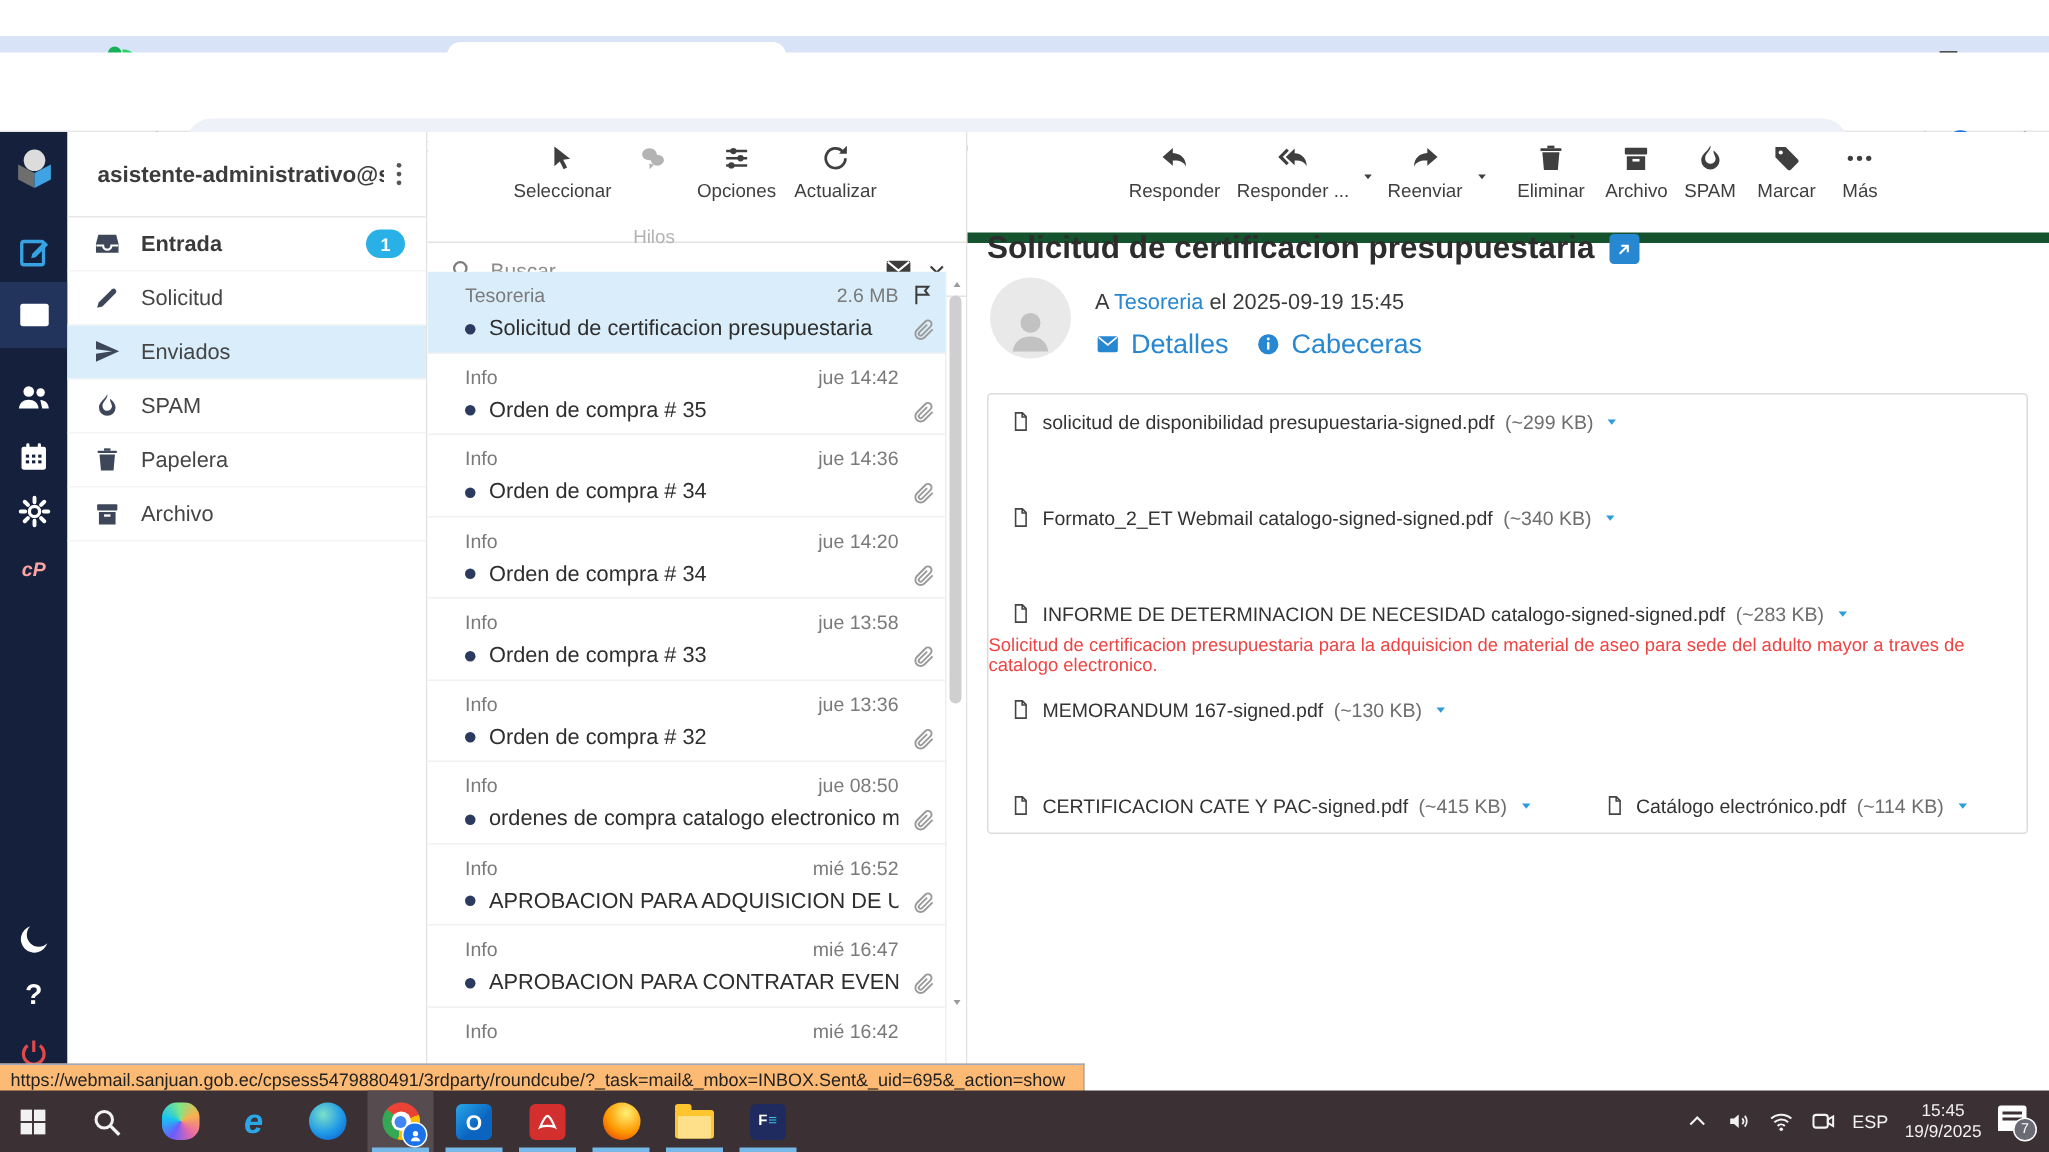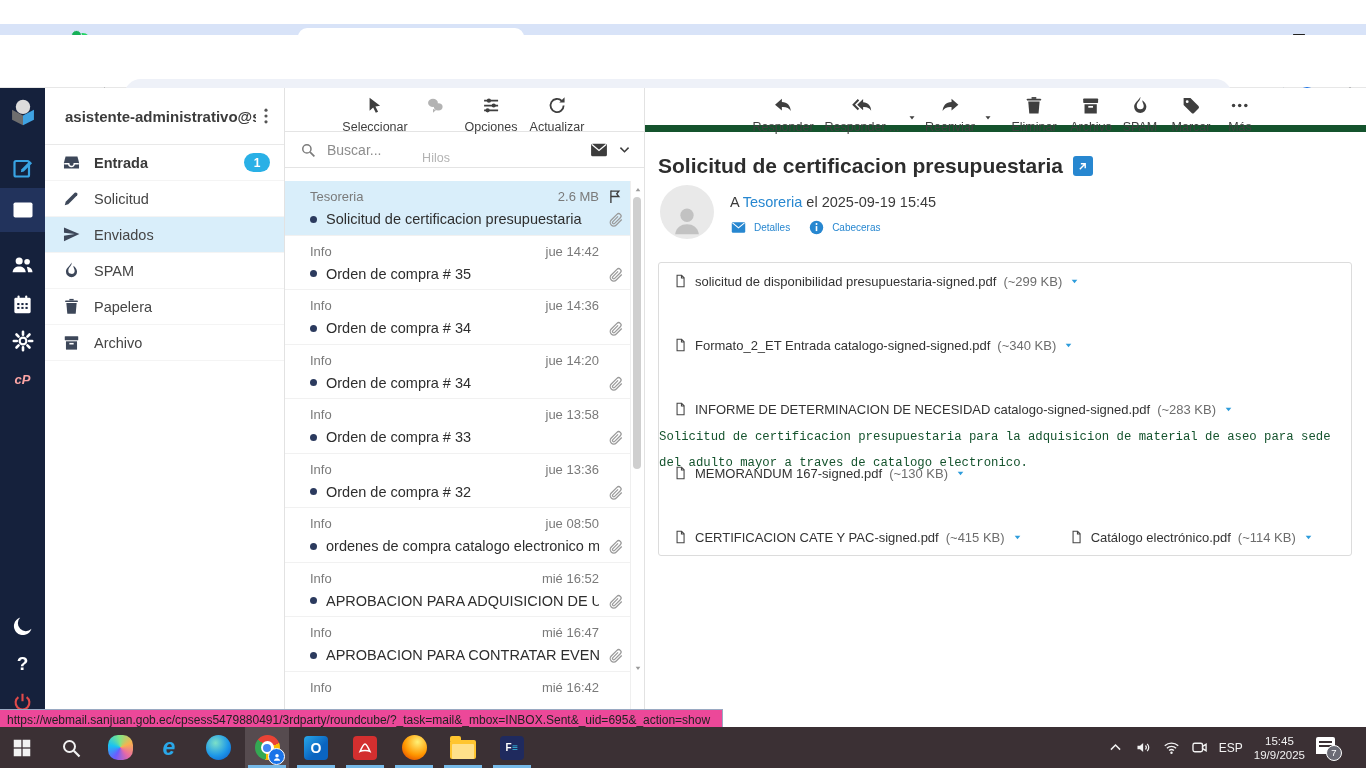--- a/index.html
+++ b/index.html
@@ -41,21 +41,21 @@
   .acct .kebab{width:20px;height:20px;color:#555;}
   .folder{height:36px;display:flex;align-items:center;gap:13px;padding:0 14px 0 17px;font-size:14.5px;color:#454545;border-bottom:1px solid #f4f4f4;box-sizing:border-box;}
   .folder .fic{width:19px;height:19px;color:#3d4759;}
   .folder.sel{background:#d9eefa;}
   .folder.bold{font-weight:bold;color:#3a3a3a;}
   .badge{margin-left:auto;min-width:26px;height:19px;border-radius:10px;background:#29b0e6;color:#fff;
          font-size:12px;font-weight:bold;display:flex;align-items:center;justify-content:center;}
 
   
   .listpane{position:absolute;left:285px;top:88px;width:360px;height:624px;background:#fff;border-right:1px solid #e2e2e2;box-sizing:border-box;}
-  .pane-toolbar{position:relative;height:44px;border-bottom:1px solid #e4e4e4;box-sizing:border-box;}
+  .pane-toolbar{position:relative;height:74px;border-bottom:1px solid #e4e4e4;box-sizing:border-box;}
   .vbtn{position:absolute;top:7px;display:flex;flex-direction:column;align-items:center;gap:4px;
         color:#3f3f3f;font-size:12.5px;transform:translateX(-50%);white-space:nowrap;}
   .vbtn .ic{width:21px;height:21px;}
   .vbtn.disabled{color:#b3b3b3;gap:35px;}
   .caret-sm{position:absolute;top:26px;width:10px;height:8px;color:#3f3f3f;}
   .searchrow{height:36px;display:flex;align-items:center;gap:8px;padding:0 12px 0 14px;border-bottom:1px solid #e4e4e4;box-sizing:border-box;}
   .searchrow input{border:0;outline:0;background:transparent;flex:1;font-size:14px;color:#444;font-family:inherit;}
   .searchrow input::placeholder{color:#8d8d8d;}
   .msg-list{position:absolute;left:0;top:93px;width:346px;height:531px;overflow:hidden;}
   .msg-row{position:relative;height:54.5px;box-sizing:border-box;border-bottom:1px solid #f1f1f1;padding:8px 32px 0 25px;}
@@ -73,34 +73,34 @@
 
   
   .content{position:absolute;left:645px;top:88px;width:721px;height:624px;background:#fff;}
   .content .pane-toolbar{border-bottom:7px solid #14532d;}
   .subject{position:absolute;left:13px;top:66px;font-size:21px;font-weight:bold;color:#2d2d2d;display:flex;align-items:center;gap:10px;}
   .extlink{width:20px;height:20px;background:#2787d0;border-radius:3px;display:flex;align-items:center;justify-content:center;}
   .avatar{position:absolute;left:15px;top:97px;width:54px;height:54px;border-radius:50%;background:#e9e9e9;display:flex;align-items:flex-end;justify-content:center;overflow:hidden;}
   .avatar svg{width:38px;height:38px;color:#c2c2c2;}
   .fromline{position:absolute;left:85px;top:106px;font-size:14.5px;color:#3a3a3a;}
   .fromline .lnk{color:#2787d0;}
-  .hdrbtns{position:absolute;left:85px;top:131px;display:flex;align-items:flex-start;gap:18px;font-size:10px;color:#2787d0;}
+  .hdrbtns{position:absolute;left:85px;top:131px;display:flex;align-items:flex-start;gap:18px;font-size:18px;color:#2787d0;}
   .hdrbtns .hb{display:flex;align-items:center;gap:7px;}
   .hdrbtns .ic{width:17px;height:17px;color:#2787d0;}
   .attbox{position:absolute;left:13px;top:174px;width:694px;border:1px solid #dcdcdc;border-radius:3px;
           padding:9px 14px;box-sizing:border-box;display:flex;flex-wrap:wrap;column-gap:26px;row-gap:9px;gap:46px;}
   .att{display:flex;align-items:center;gap:7px;font-size:13px;color:#333;white-space:nowrap;}
   .att .pdfic{width:15px;height:18px;color:#444;}
   .att .sz{color:#6d6d6d;}
   .att .cd{width:11px;height:9px;color:#2d9cdb;}
-  .bodytxt{position:absolute;left:14px;top:336px;width:688px;font-family:Liberation Mono, monospace;
-           font-size:12.3px;line-height:26px;color:#14532d;}
+  .bodytxt{position:absolute;left:14px;top:336px;width:688px;font-family:Liberation Sans, sans-serif;
+           font-size:12.3px;line-height:13px;color:#ef4444;}
 
   
-  .status{position:absolute;left:0;top:709px;height:19px;background:#ec4899;border:1px solid #9aa9c2;border-left:none;
+  .status{position:absolute;left:0;top:709px;height:19px;background:#fdba74;border:1px solid #9aa9c2;border-left:none;
           display:flex;align-items:center;padding:0 12px 0 7px;font-size:12px;color:#222;white-space:nowrap;z-index:30;}
 
   
   .taskbar{position:absolute;left:0;bottom:0;width:100%;height:41px;background:#3b3034;display:flex;align-items:center;z-index:40;}
   .tb{width:44px;height:41px;display:flex;align-items:center;justify-content:center;position:relative;flex:none;margin-left:5px;}
   .tb:first-child{margin-left:0;}
   .tb.running::after{content:'';position:absolute;left:3px;right:3px;bottom:0;height:3px;background:#76b9e8;}
   .tb.activeapp{background:#564b4f;}
   .tb .wic{color:#f2f2f2;width:22px;height:22px;}
   .ball{width:25px;height:25px;border-radius:50%;}
@@ -116,21 +116,21 @@
   .chr-badge svg{width:10px;height:10px;color:#fff;}
   .sq{width:24px;height:24px;border-radius:4px;display:flex;align-items:center;justify-content:center;color:#fff;font-weight:bold;}
   .outlook-sq{background:linear-gradient(135deg,#28a8ea 0%,#0a64c0 60%);font-size:14px;}
   .acro-sq{background:#d32f2f;}
   .fs-sq{background:#1f2a5e;font-size:10px;letter-spacing:.5px;}
   .fs-sq b{color:#fff;}.fs-sq i{color:#39c2e8;font-style:normal;}
   .ie-e{font-size:23px;font-weight:bold;font-style:italic;color:#2aa7e8;line-height:1;}
   .folder-ic{position:relative;width:26px;height:19px;background:#ffc52f;border-radius:2px;margin-top:4px;}
   .folder-ic::before{content:'';position:absolute;left:0;top:-4px;width:11px;height:5px;background:#ffc52f;border-radius:2px 2px 0 0;}
   .folder-ic::after{content:'';position:absolute;left:2px;top:4px;right:2px;bottom:0;background:#ffe08a;border-radius:1px;}
-  .tray{margin-left:auto;display:flex;align-items:center;gap:11px;padding-right:26px;color:#f2f2f2;}
+  .tray{margin-left:auto;display:flex;align-items:center;gap:11px;padding-right:10px;color:#f2f2f2;}
   .tray .tic{width:17px;height:17px;color:#f2f2f2;}
   .lang{font-size:12px;}
   .clock{text-align:center;font-size:11.5px;line-height:14px;}
   .notif{position:relative;width:24px;height:22px;}
   .notif .bubble{position:absolute;left:0;top:0;width:19px;height:17px;background:#fff;border-radius:2px 2px 2px 0;}
   .notif .bubble::before{content:'';position:absolute;left:3px;top:4px;width:13px;height:2px;background:#3b3034;box-shadow:0 4px 0 #3b3034;}
   .notif .cnt{position:absolute;right:-2px;bottom:-2px;width:14px;height:14px;border-radius:50%;background:#6b6b75;
               border:1.5px solid #fff;color:#fff;font-size:9.5px;display:flex;align-items:center;justify-content:center;}
 
   .wa-fav{width:17px;height:17px;border-radius:50%;background:#25d366;display:flex;align-items:center;justify-content:center;position:relative;}
@@ -836,21 +836,21 @@
     <span class="nm">solicitud de disponibilidad presupuestaria-signed.pdf</span>
     <span class="sz">(~299 KB)</span>
     <svg class="cd">
             <use href="#i-caret"></use>
           </svg>
   </span>
         <span class="att">
     <svg class="pdfic">
             <use href="#i-pdf"></use>
           </svg>
-    <span class="nm">Formato_2_ET Entrada catalogo-signed-signed.pdf</span>
+    <span class="nm">Formato_2_ET Webmail catalogo-signed-signed.pdf</span>
     <span class="sz">(~340 KB)</span>
     <svg class="cd">
             <use href="#i-caret"></use>
           </svg>
   </span>
         <span class="att">
     <svg class="pdfic">
             <use href="#i-pdf"></use>
           </svg>
     <span class="nm">INFORME DE DETERMINACION DE NECESIDAD catalogo-signed-signed.pdf</span>

